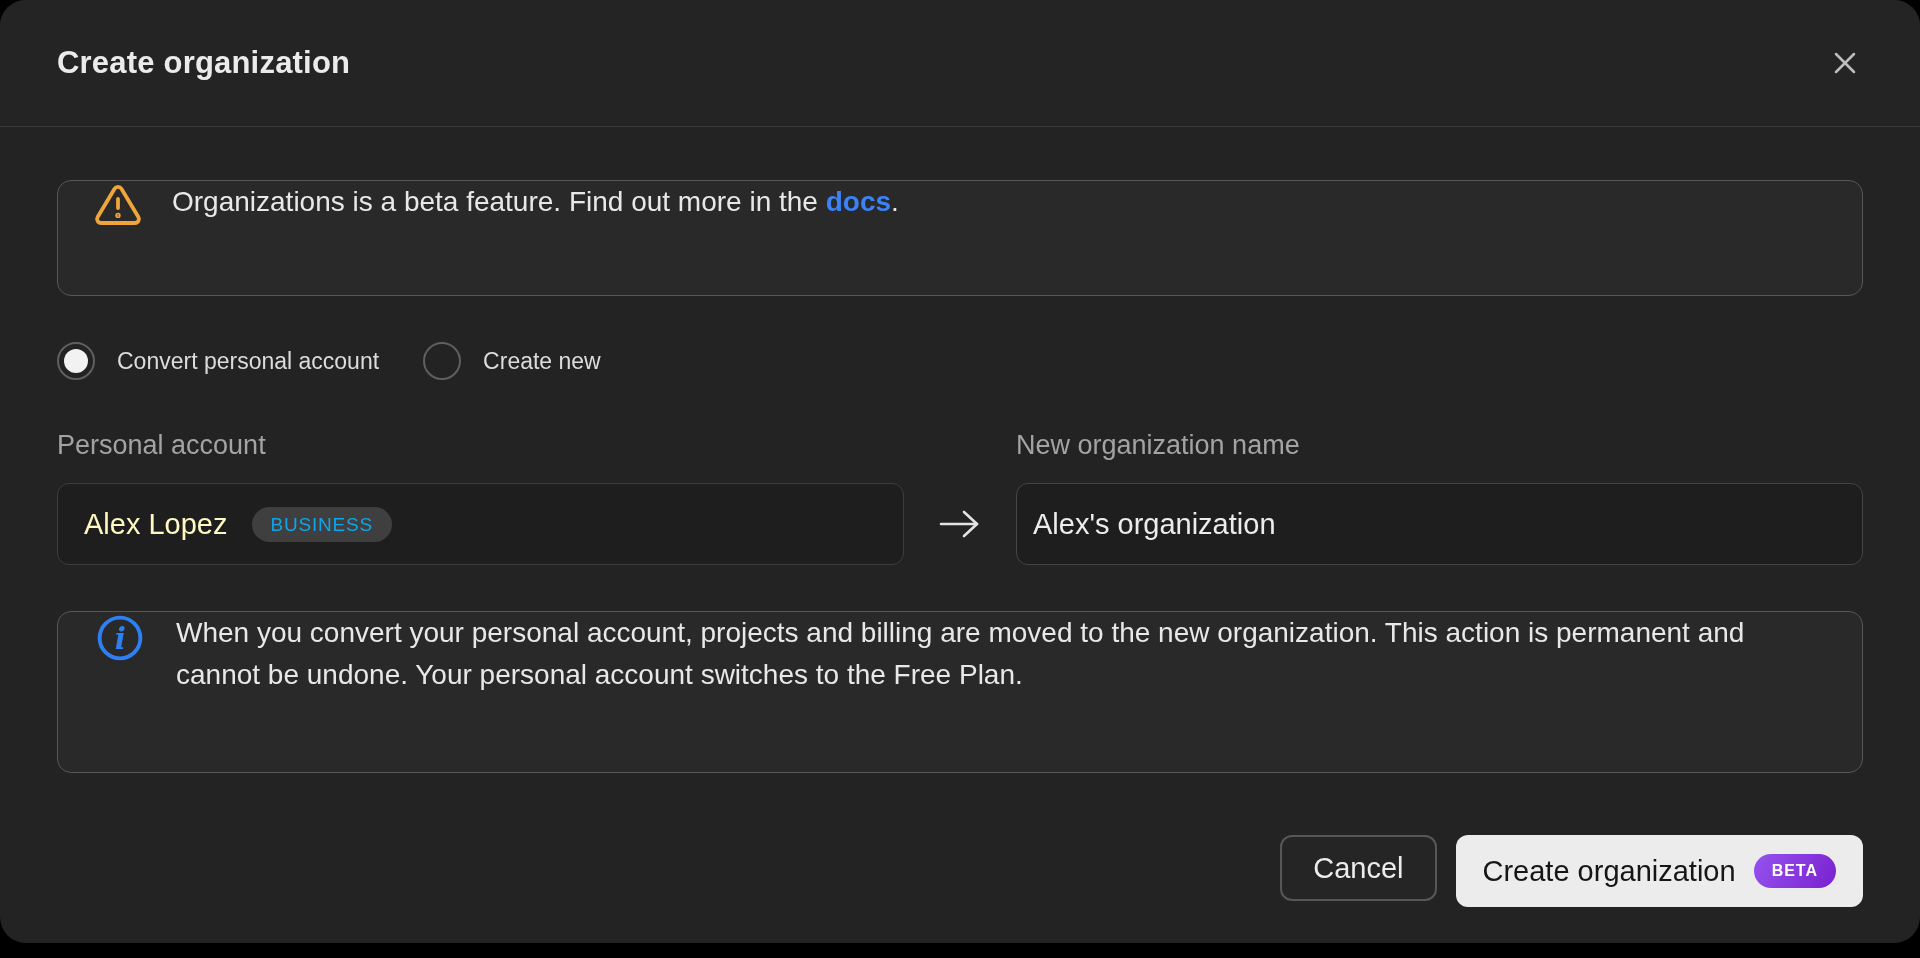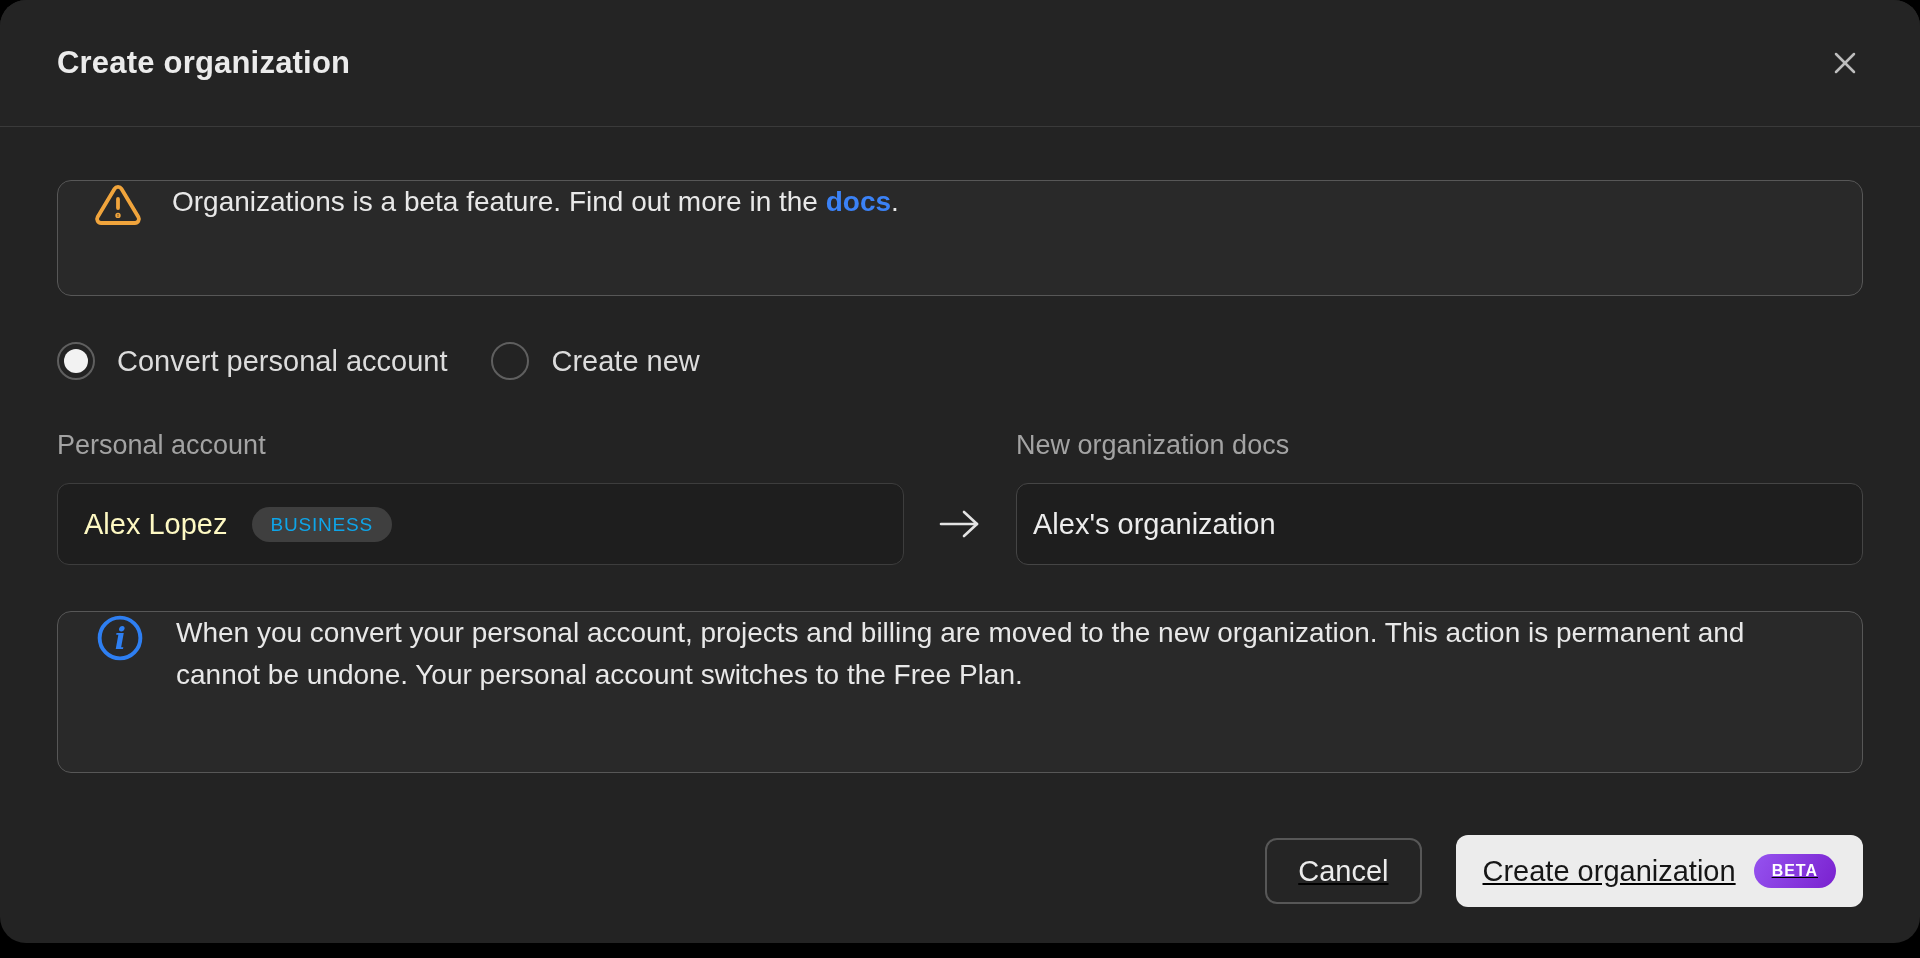--- a/index.html
+++ b/index.html
@@ -49,21 +49,21 @@
   .radio-row { margin-top: 46px; display: flex; align-items: center; gap: 44px; }
   .radio-group { display: flex; align-items: center; gap: 22px; cursor: pointer; }
   .radio {
     width: 38px; height: 38px; border-radius: 50%;
     border: 2px solid #5f5f5f; position: relative; flex: 0 0 auto;
   }
   .radio.selected::after {
     content: ""; position: absolute; inset: 5px;
     background: #f2f2f2; border-radius: 50%;
   }
-  .radio-label { font-size: 29px; color: #dcdcdc; }
+  .radio-label { font-size: 23px; color: #dcdcdc; }
 
   
   .fields-grid {
     display: grid;
     grid-template-columns: 1fr 112px 1fr;
     align-items: center;
   }
   .labels-grid { margin-top: 50px; }
   .field-label { font-size: 27px; color: #a3a3a3; }
   .inputs-grid { margin-top: 22px; }
@@ -90,23 +90,22 @@
     border-radius: 12px;
     padding: 0 16px;
     font-size: 29px; color: #ececec;
     font-family: "Liberation Sans", "DejaVu Sans", sans-serif;
     outline: none;
   }
 
   
   .footer {
     margin-top: 62px;
-    display: flex; justify-content: flex-end; align-items: center; gap: 34px;
+    display: flex; justify-content: flex-end; gap: 19px;
     padding-right: 0;
-    text-decoration: underline;
   }
   .btn { cursor: pointer; font-family: "Liberation Sans", "DejaVu Sans", sans-serif; }
   .btn-secondary {
     height: 66px; padding: 0 31px;
     background: #252525; color: #ececec;
     border: 2px solid #575757; border-radius: 12px;
     font-size: 29px;
   }
   .btn-primary {
     height: 72px; padding: 0 27px;
@@ -159,21 +158,21 @@
       </div>
       <div class="radio-group">
         <span class="radio"></span>
         <span class="radio-label">Create new</span>
       </div>
     </div>
 
     <div class="fields-grid labels-grid">
       <div class="field-label">Personal account</div>
       <div></div>
-      <div class="field-label">New organization docs</div>
+      <div class="field-label">New organization name</div>
     </div>
 
     <div class="fields-grid inputs-grid">
       <div class="field">
         <span class="field-value">Alex Lopez</span>
         <span class="pill-badge">BUSINESS</span>
       </div>
       <div class="arrow-cell">
         <svg width="46" height="34" viewBox="0 0 46 34" fill="none" stroke="#e3e3e3" stroke-width="2.6" stroke-linecap="round" stroke-linejoin="round">
           <line x1="4" y1="17" x2="40" y2="17"></line>

